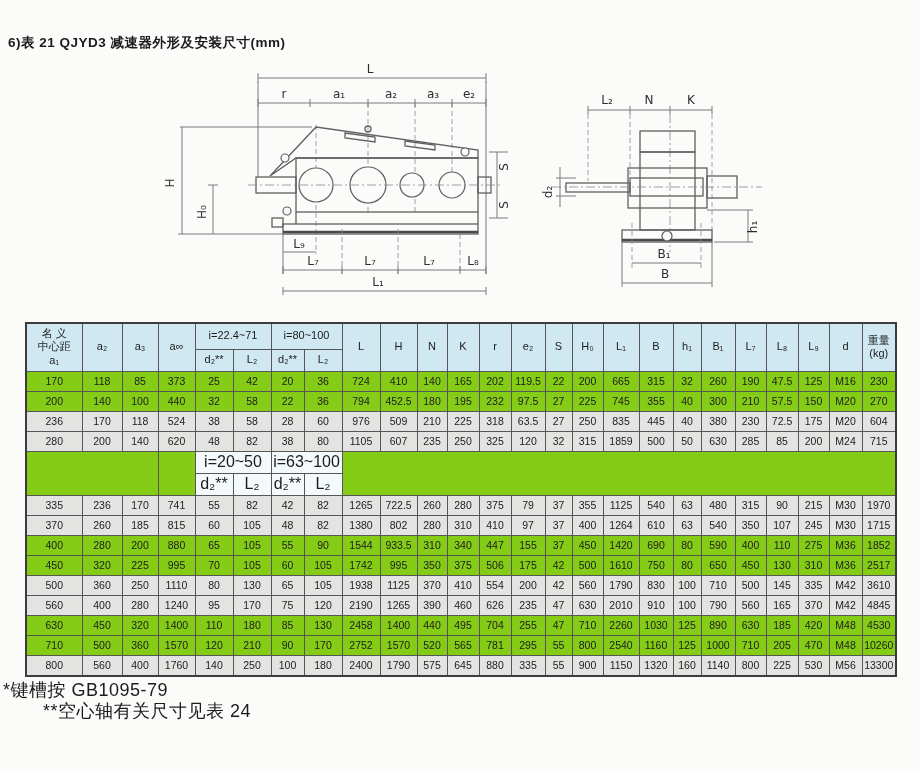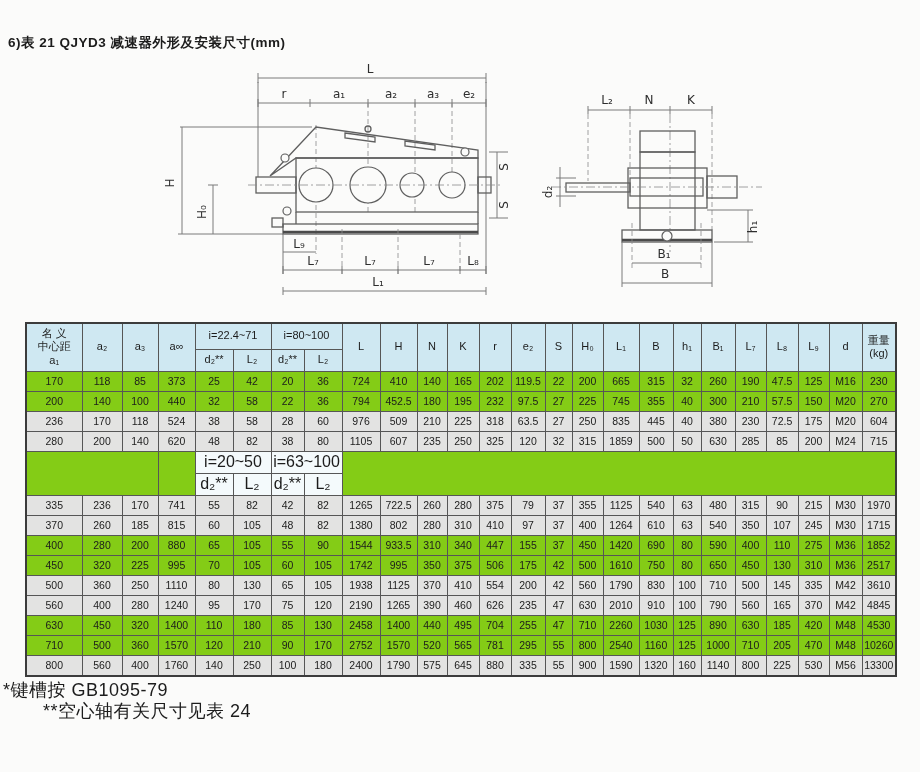--- a/index.html
+++ b/index.html
@@ -596,21 +596,21 @@
           <td>100</td>
           <td>180</td>
           <td>2400</td>
           <td>1790</td>
           <td>575</td>
           <td>645</td>
           <td>880</td>
           <td>335</td>
           <td>55</td>
           <td>900</td>
-          <td>1590</td>
+          <td>1150</td>
           <td>1320</td>
           <td>160</td>
           <td>1140</td>
           <td>800</td>
           <td>225</td>
           <td>530</td>
           <td>M56</td>
           <td>13300</td>
         </tr>
       </tbody>

